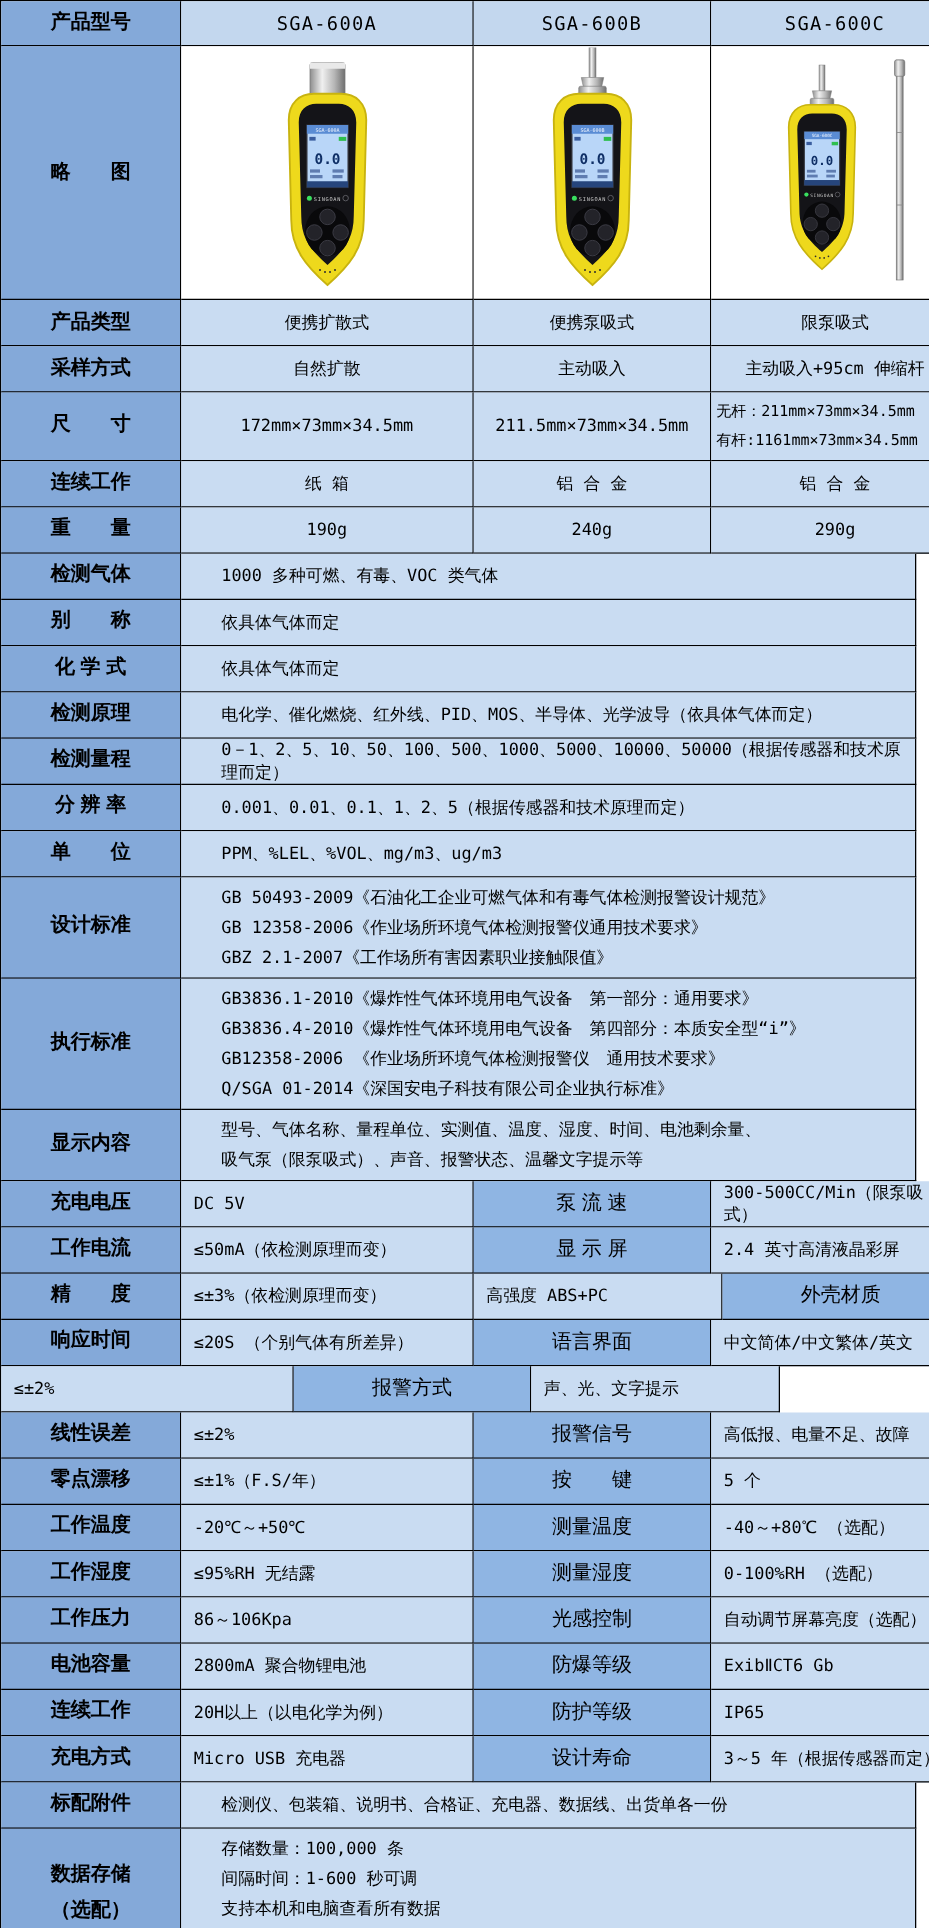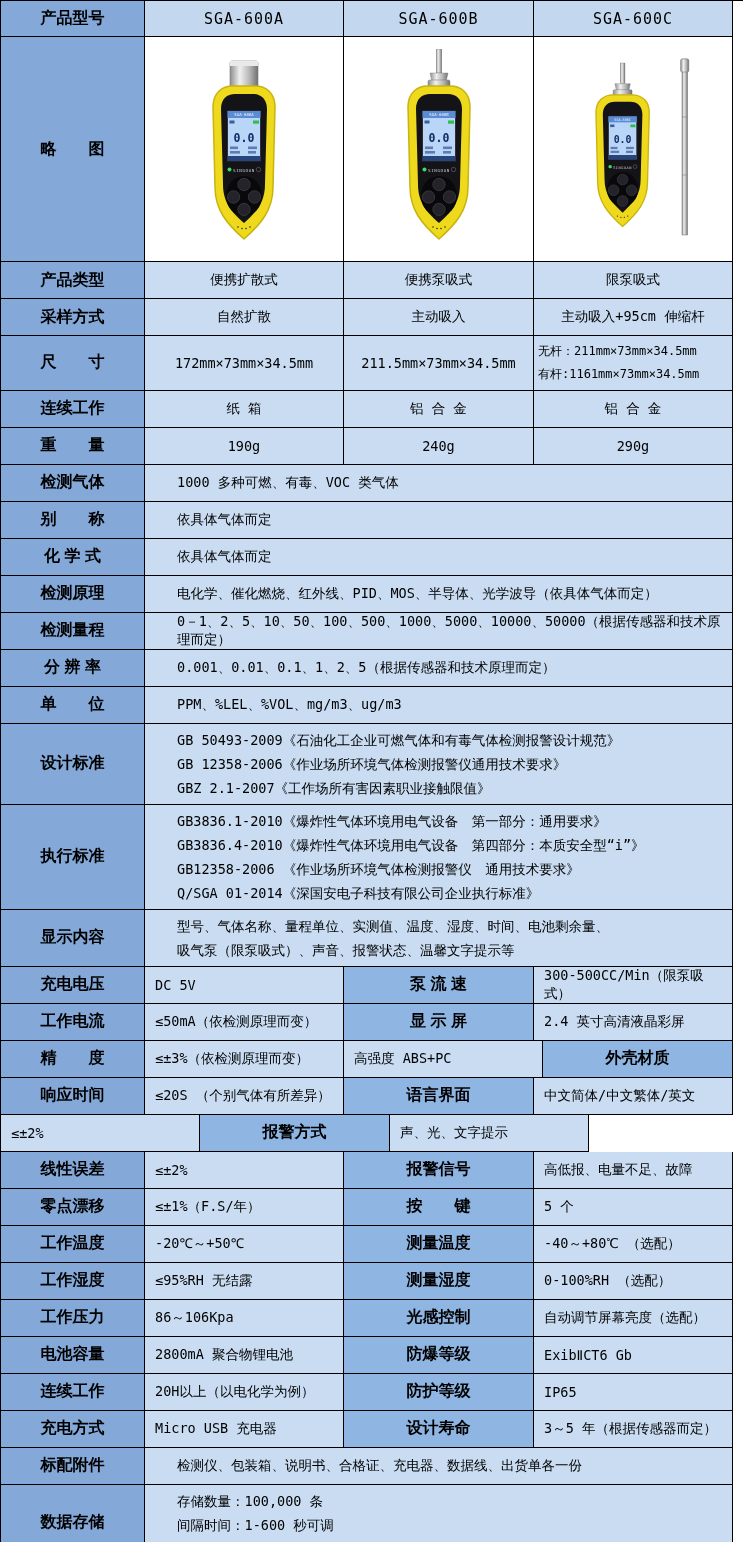--- a/index.html
+++ b/index.html
@@ -3,34 +3,34 @@
 <meta charset="utf-8">
 <style>
   html,body{margin:0;padding:0;background:#ffffff;}
   body{width:745px;font-family:"Liberation Sans","DejaVu Sans",sans-serif;color:#000;}
   #spec-table{width:744px;border-top:1px solid #000;border-left:1px solid #000;box-sizing:border-box;}
   .row{display:flex;width:100%;}
   .cell{box-sizing:border-box;border-right:1px solid #000;border-bottom:1px solid #000;
         display:flex;align-items:center;justify-content:center;text-align:center;
         white-space:pre-line;overflow:hidden;}
   .lab{background:var(--label-bg,#84a9d9);font-weight:bold;font-size:16px;line-height:1.8;}
-  .lab2{background:var(--label2-bg,#8fb5e3);font-weight:bold;font-size:16px;}
+  .lab2{background:var(--label2-bg,#8fb5e3);font-weight:normal;font-size:16px;}
   .val{background:var(--value-bg,#c9dcf2);font-family:"DejaVu Sans Mono","Liberation Mono",monospace;
        font-size:13.5px;}
   .head-val{background:var(--header-value-bg,#c3d7ee);font-size:15px;letter-spacing:1px;}
   .left{justify-content:flex-start;text-align:left;padding-left:10px;padding-right:6px;}
   .w-lab{width:144px;flex:none;}
-  .w-a{width:199px;flex:none;}
+  .w-a{width:234px;flex:none;}
   .w-b{width:190px;flex:none;}
   .w-c{width:199px;flex:none;}
   .w-wide{width:588px;flex:none;padding-left:32px;}
   .r-head .cell{min-height:36px;}
   .r-std .cell{min-height:37px;}
   .r-sketch .cell{min-height:200px;}
-  .img{background:#ffffff;padding:12px;}
+  .img{background:#ffffff;padding:1px;}
   .multi{line-height:1.78;padding-top:4px;padding-bottom:4px;}
   .multi.w-c{font-size:12px;line-height:1.9;padding-left:4px;padding-right:2px;justify-content:flex-start;text-align:left;}
   svg{display:block;}
 </style>
 </head>
 <body>
 
 <div id="spec-table">
     <div class="row r-head">
       <div class="cell lab w-lab">产品型号</div>

